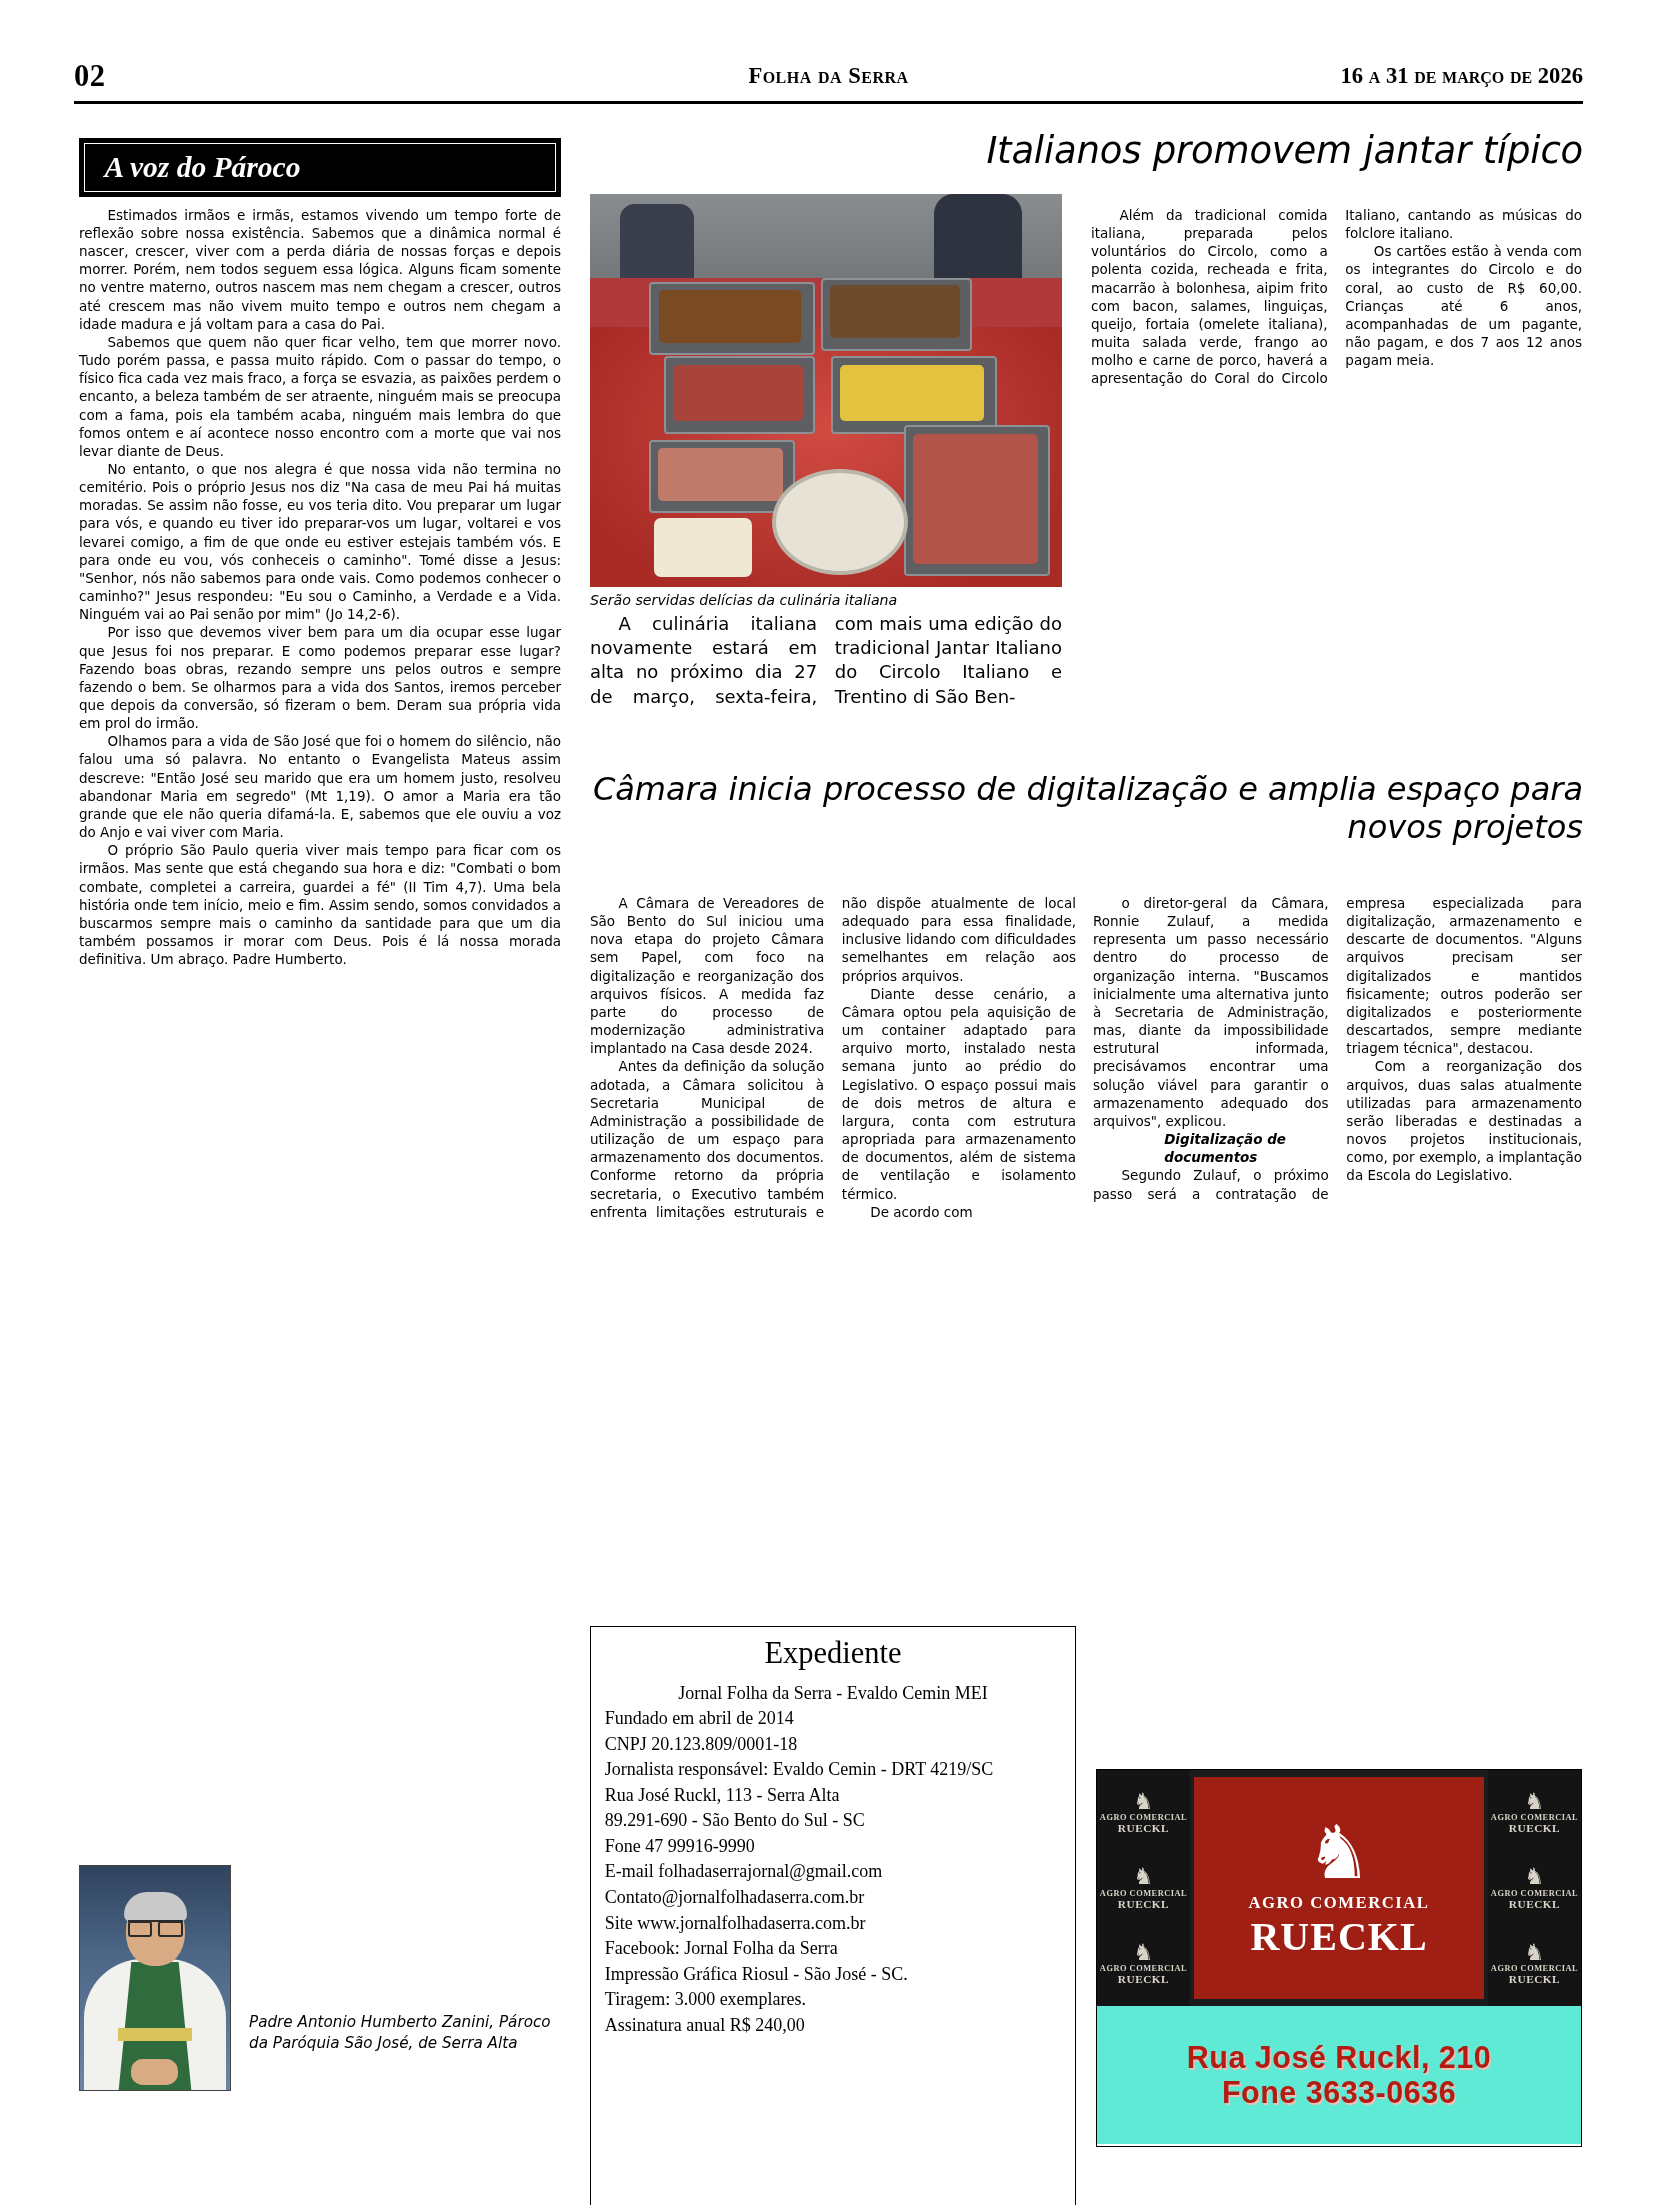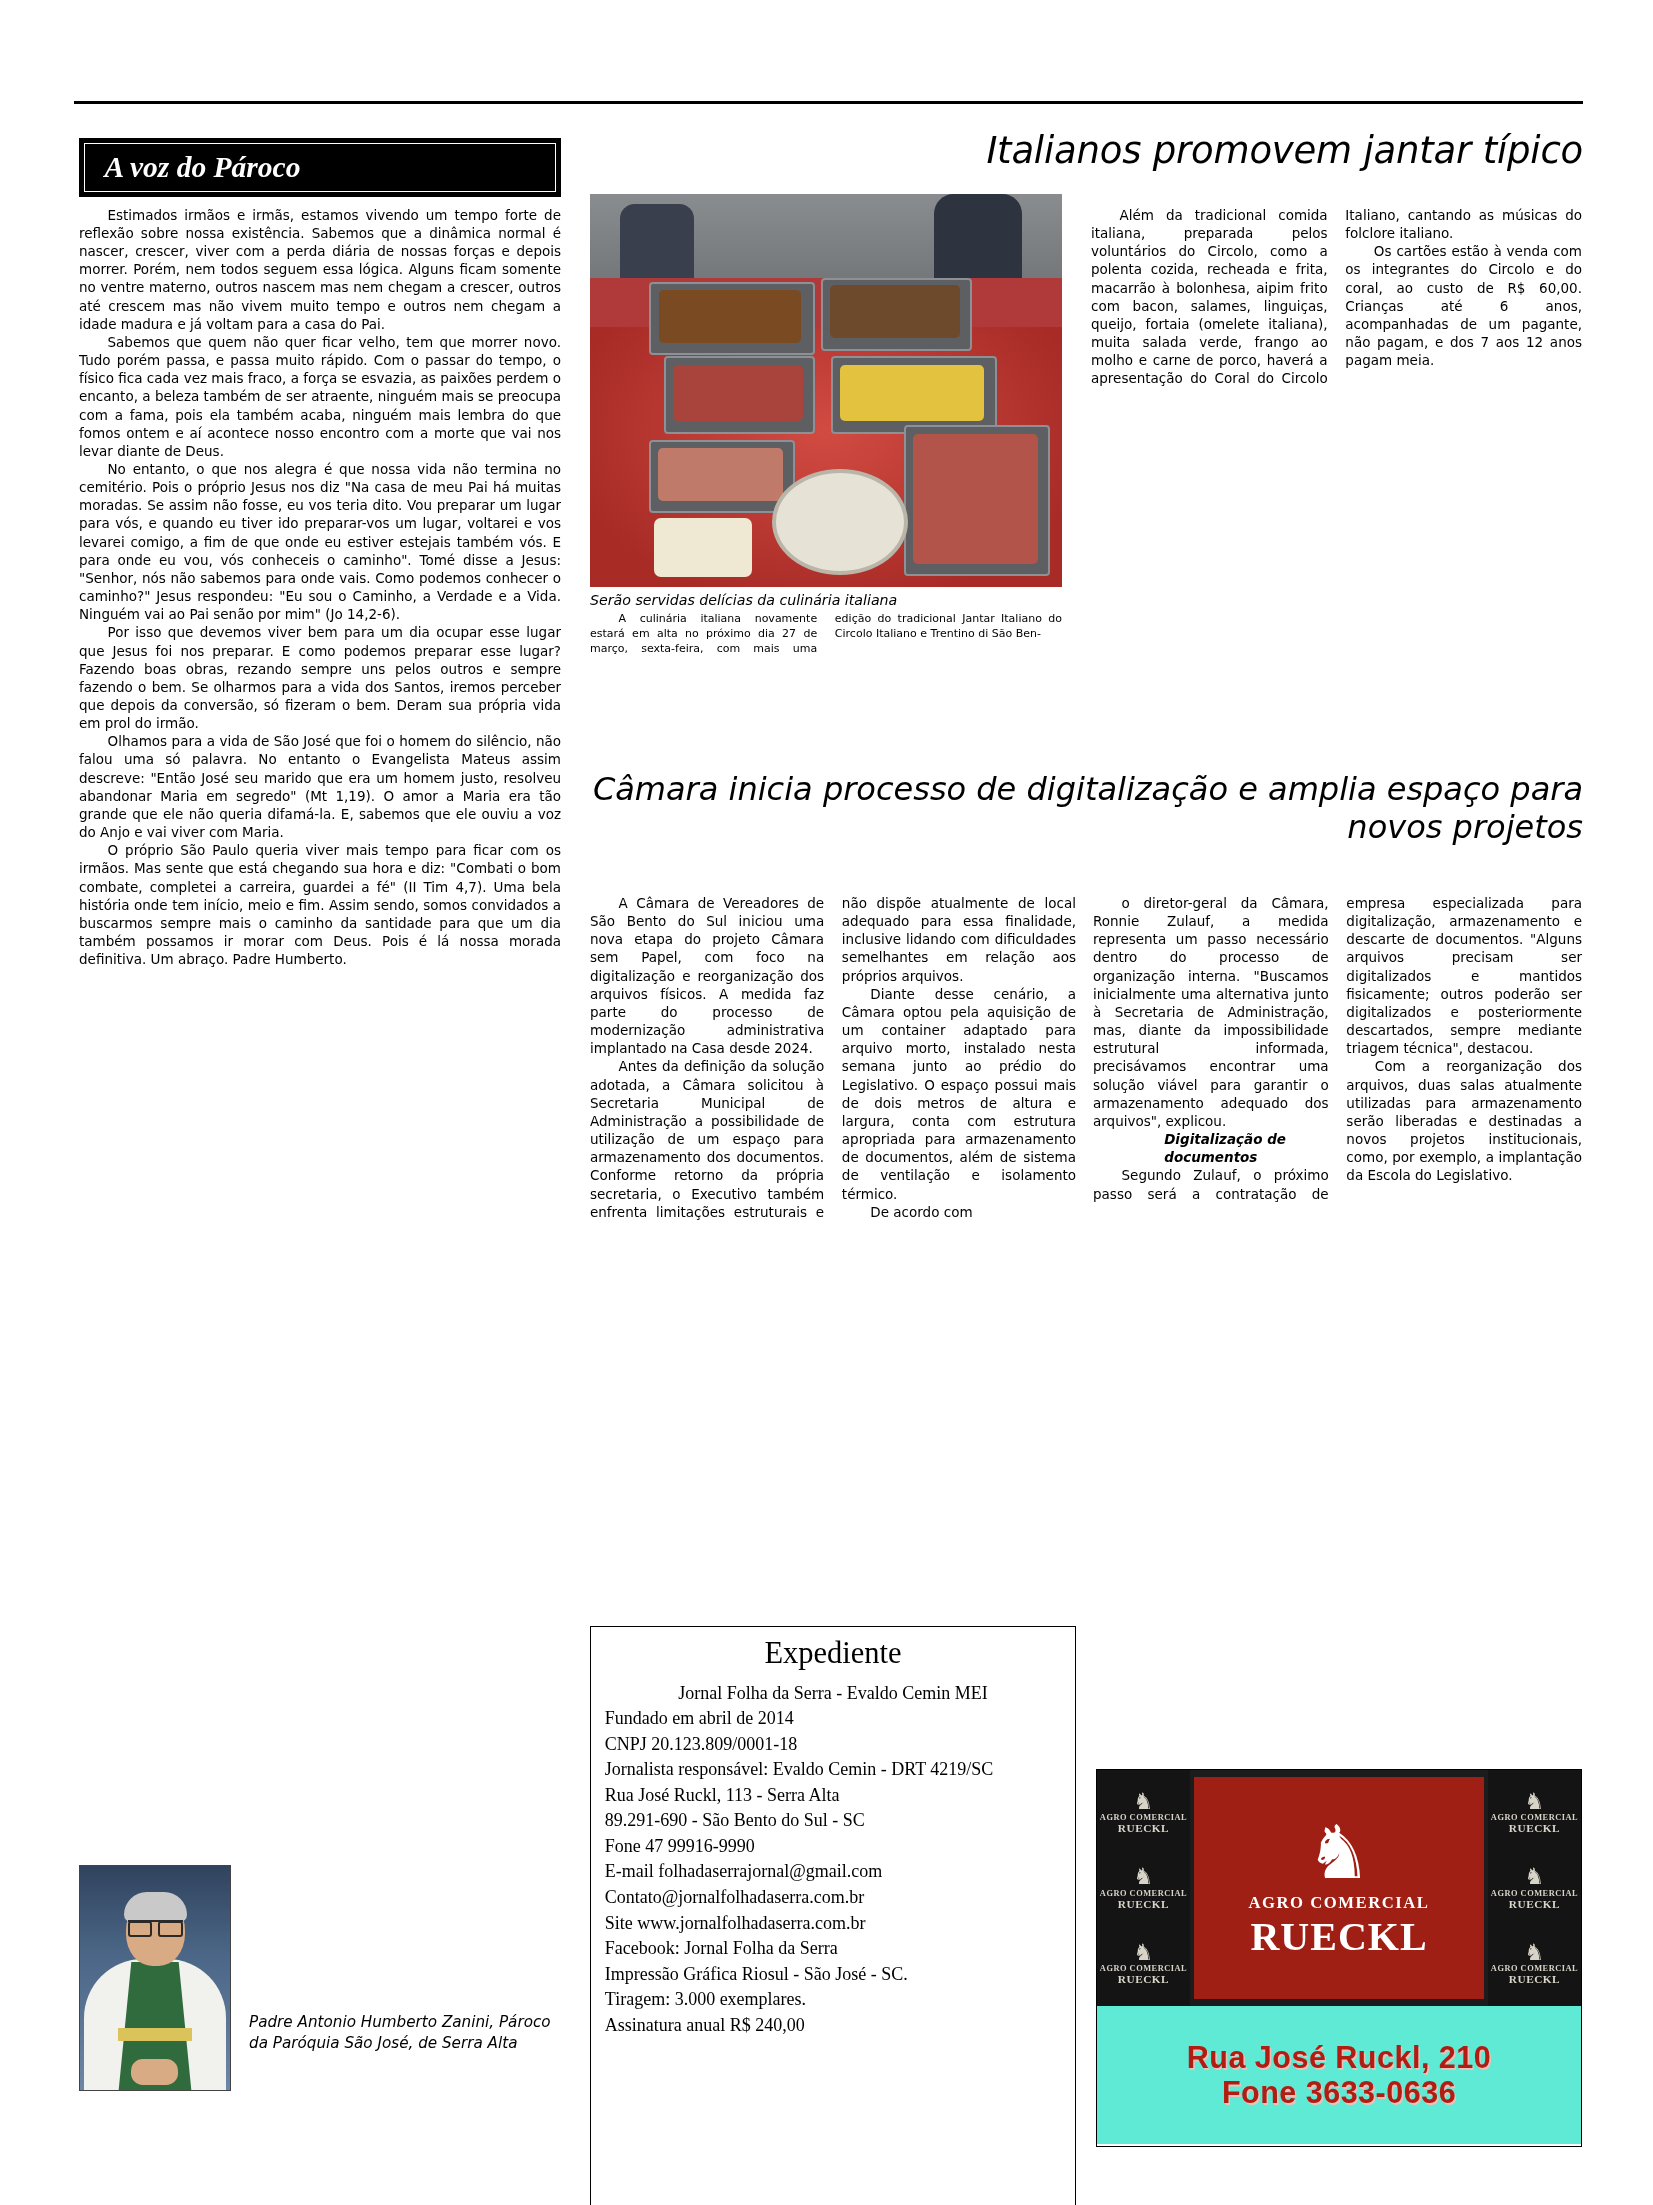--- a/index.html
+++ b/index.html
@@ -292,21 +292,21 @@
   }
 
   
   .art1-left2 {
     position: absolute;
     left: 590px;
     top: 612px;
     width: 472px;
     column-count: 2;
     column-gap: 17.7px;
-    font-size: 11px;
+    font-size: 18px;
     line-height: 1.345;
     text-align: justify;
     font-family: "DejaVu Sans", sans-serif;
     -webkit-hyphens: auto;
     hyphens: auto;
   }
   .art1-left2 p { margin: 0; text-indent: 28.5px; }
   .art1-right2 {
     position: absolute;
     left: 1091px;
@@ -493,20 +493,25 @@
     letter-spacing: 0.5px;
     font-family: "Liberation Sans", sans-serif;
     text-shadow: 1.5px 1.5px 0 #f0c0b8;
   }
 </style>
 </head>
 <body>
 
 <div class="page">
 
+  <div class="masthead">
+    <div class="masthead-page">02</div>
+    <div class="masthead-title">Folha da Serra</div>
+    <div class="masthead-date">16 a 31 de março de 2026</div>
+  </div>
   <div class="masthead-rule"></div>
 
   <div class="left-col">
     <div class="paroco-banner">
       <div class="paroco-banner-inner">
         <span class="paroco-banner-text">A voz do Pároco</span>
       </div>
     </div>
     <div class="paroco-body">
       <p>Estimados irmãos e irmãs, estamos vivendo um tempo forte de reflexão sobre nossa existência. Sabemos que a dinâmica normal é nascer, crescer, viver com a perda diária de nossas forças e depois morrer. Porém, nem todos seguem essa lógica. Alguns ficam somente no ventre materno, outros nascem mas nem chegam a crescer, outros até crescem mas não vivem muito tempo e outros nem chegam a idade madura e já voltam para a casa do Pai.</p>

